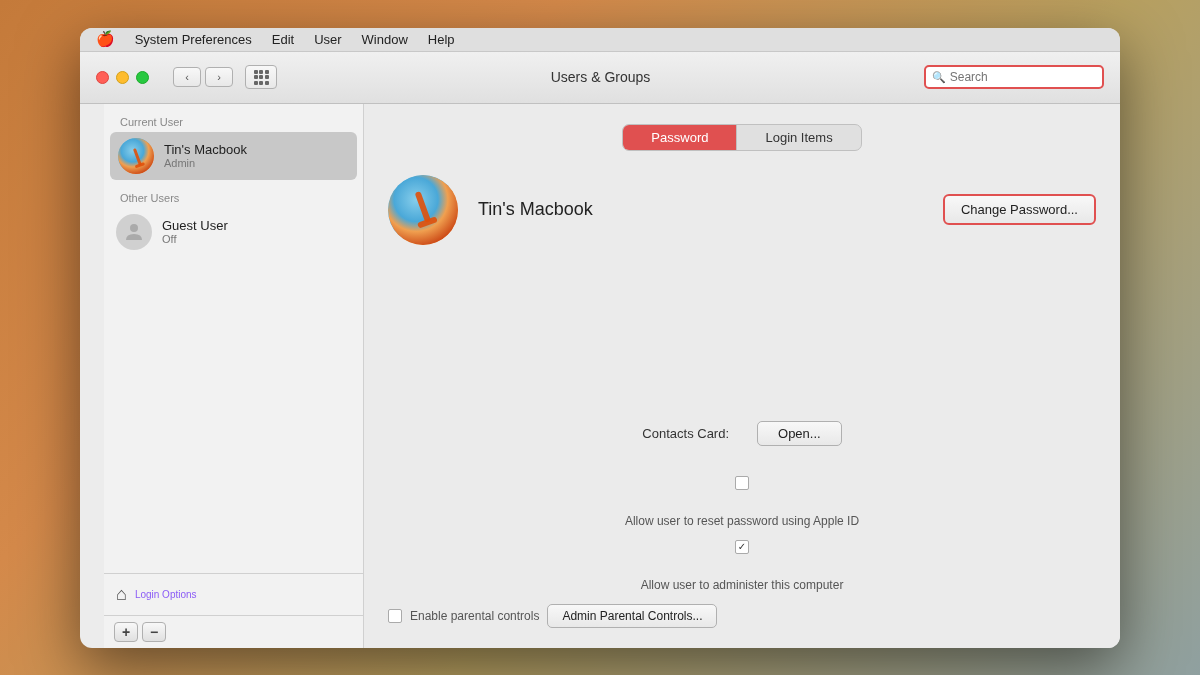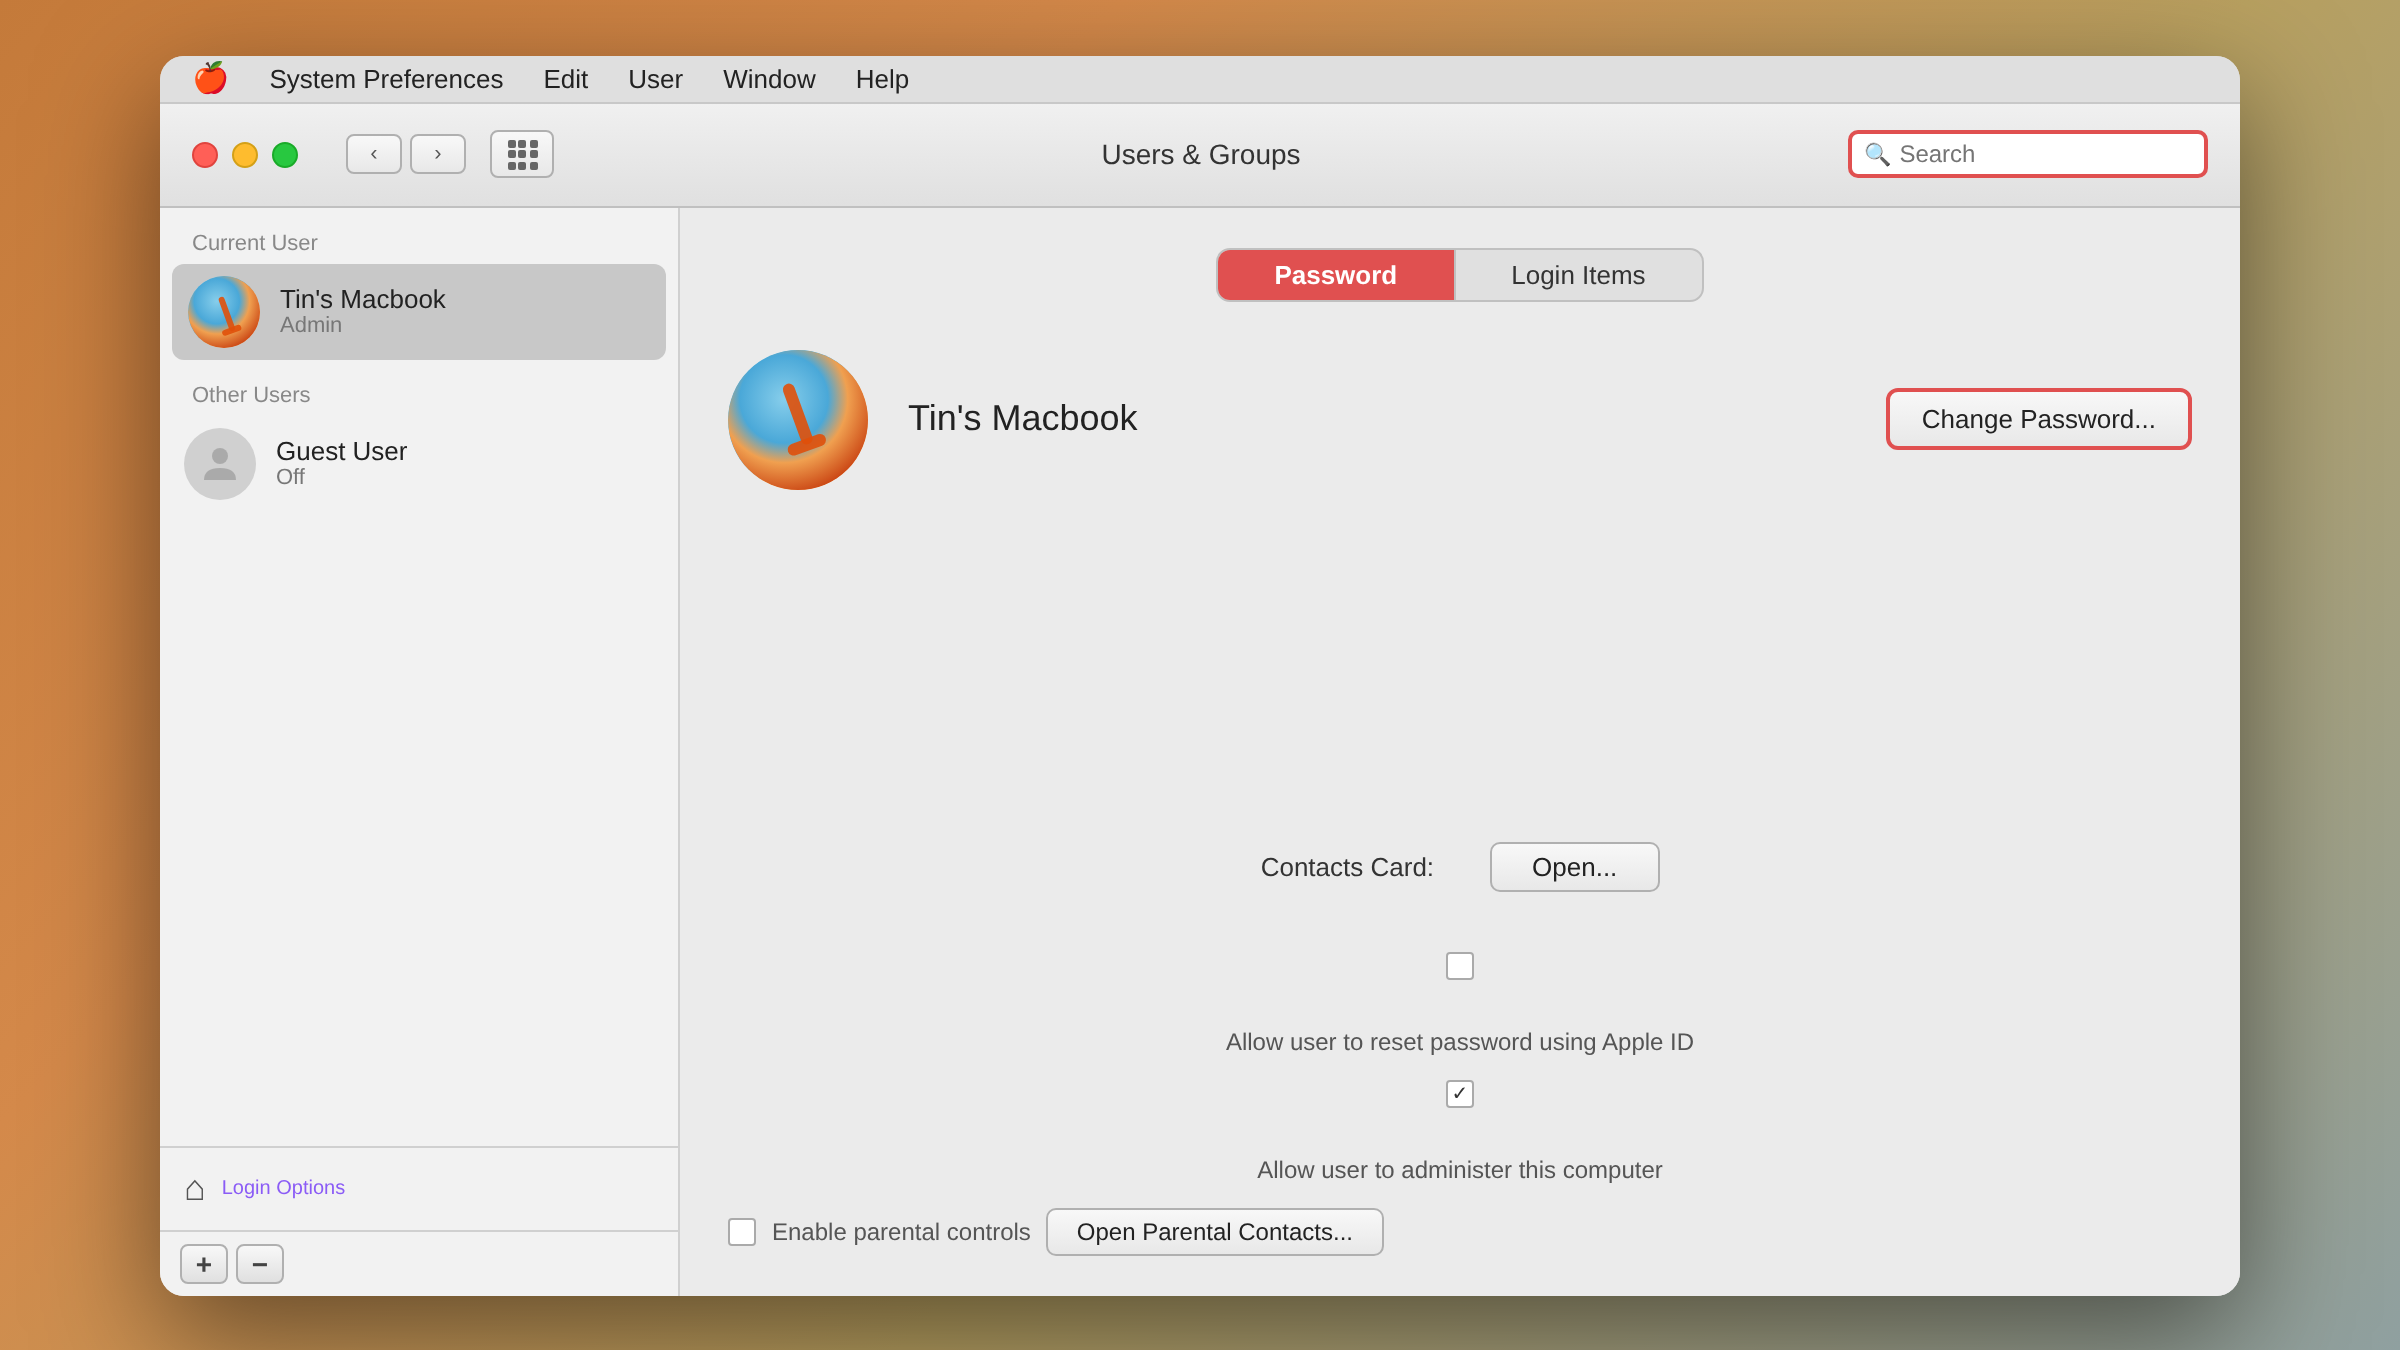--- a/index.html
+++ b/index.html
@@ -150,20 +150,21 @@
 
     .menu-apple {
       font-size: 15px;
     }
 
     
     .main-content {
       display: flex;
       flex: 1;
       overflow: hidden;
+      margin-left: 24px;
     }
 
     
     .sidebar {
       width: 260px;
       background: #f2f2f2;
       border-right: 1px solid #d0d0d0;
       display: flex;
       flex-direction: column;
       flex-shrink: 0;
@@ -307,21 +308,21 @@
       font-size: 13px;
       cursor: pointer;
       color: #333;
       background: transparent;
       border: none;
     }
 
     .tab.active {
       background: #e05050;
       color: white;
-      font-weight: 700;
+      font-weight: 400;
     }
 
     .tab:not(:last-child) {
       border-right: 1px solid #c0c0c0;
     }
 
     
     .profile-section {
       display: flex;
       align-items: center;
@@ -586,19 +587,19 @@
           <div class="checkbox"></div>
           <span class="checkbox-label">Allow user to reset password using Apple ID</span>
         </div>
         <div class="checkbox-row">
           <div class="checkbox checked">✓</div>
           <span class="checkbox-label">Allow user to administer this computer</span>
         </div>
         <div class="parental-controls-row">
           <div class="checkbox"></div>
           <span class="checkbox-label">Enable parental controls</span>
-          <button class="open-parental-btn">Open Parental Contacts...</button>
+          <button class="open-parental-btn">Admin Parental Controls...</button>
         </div>
       </div>
 
     </div>
   </div>
 </div>
 
 </body></html>

